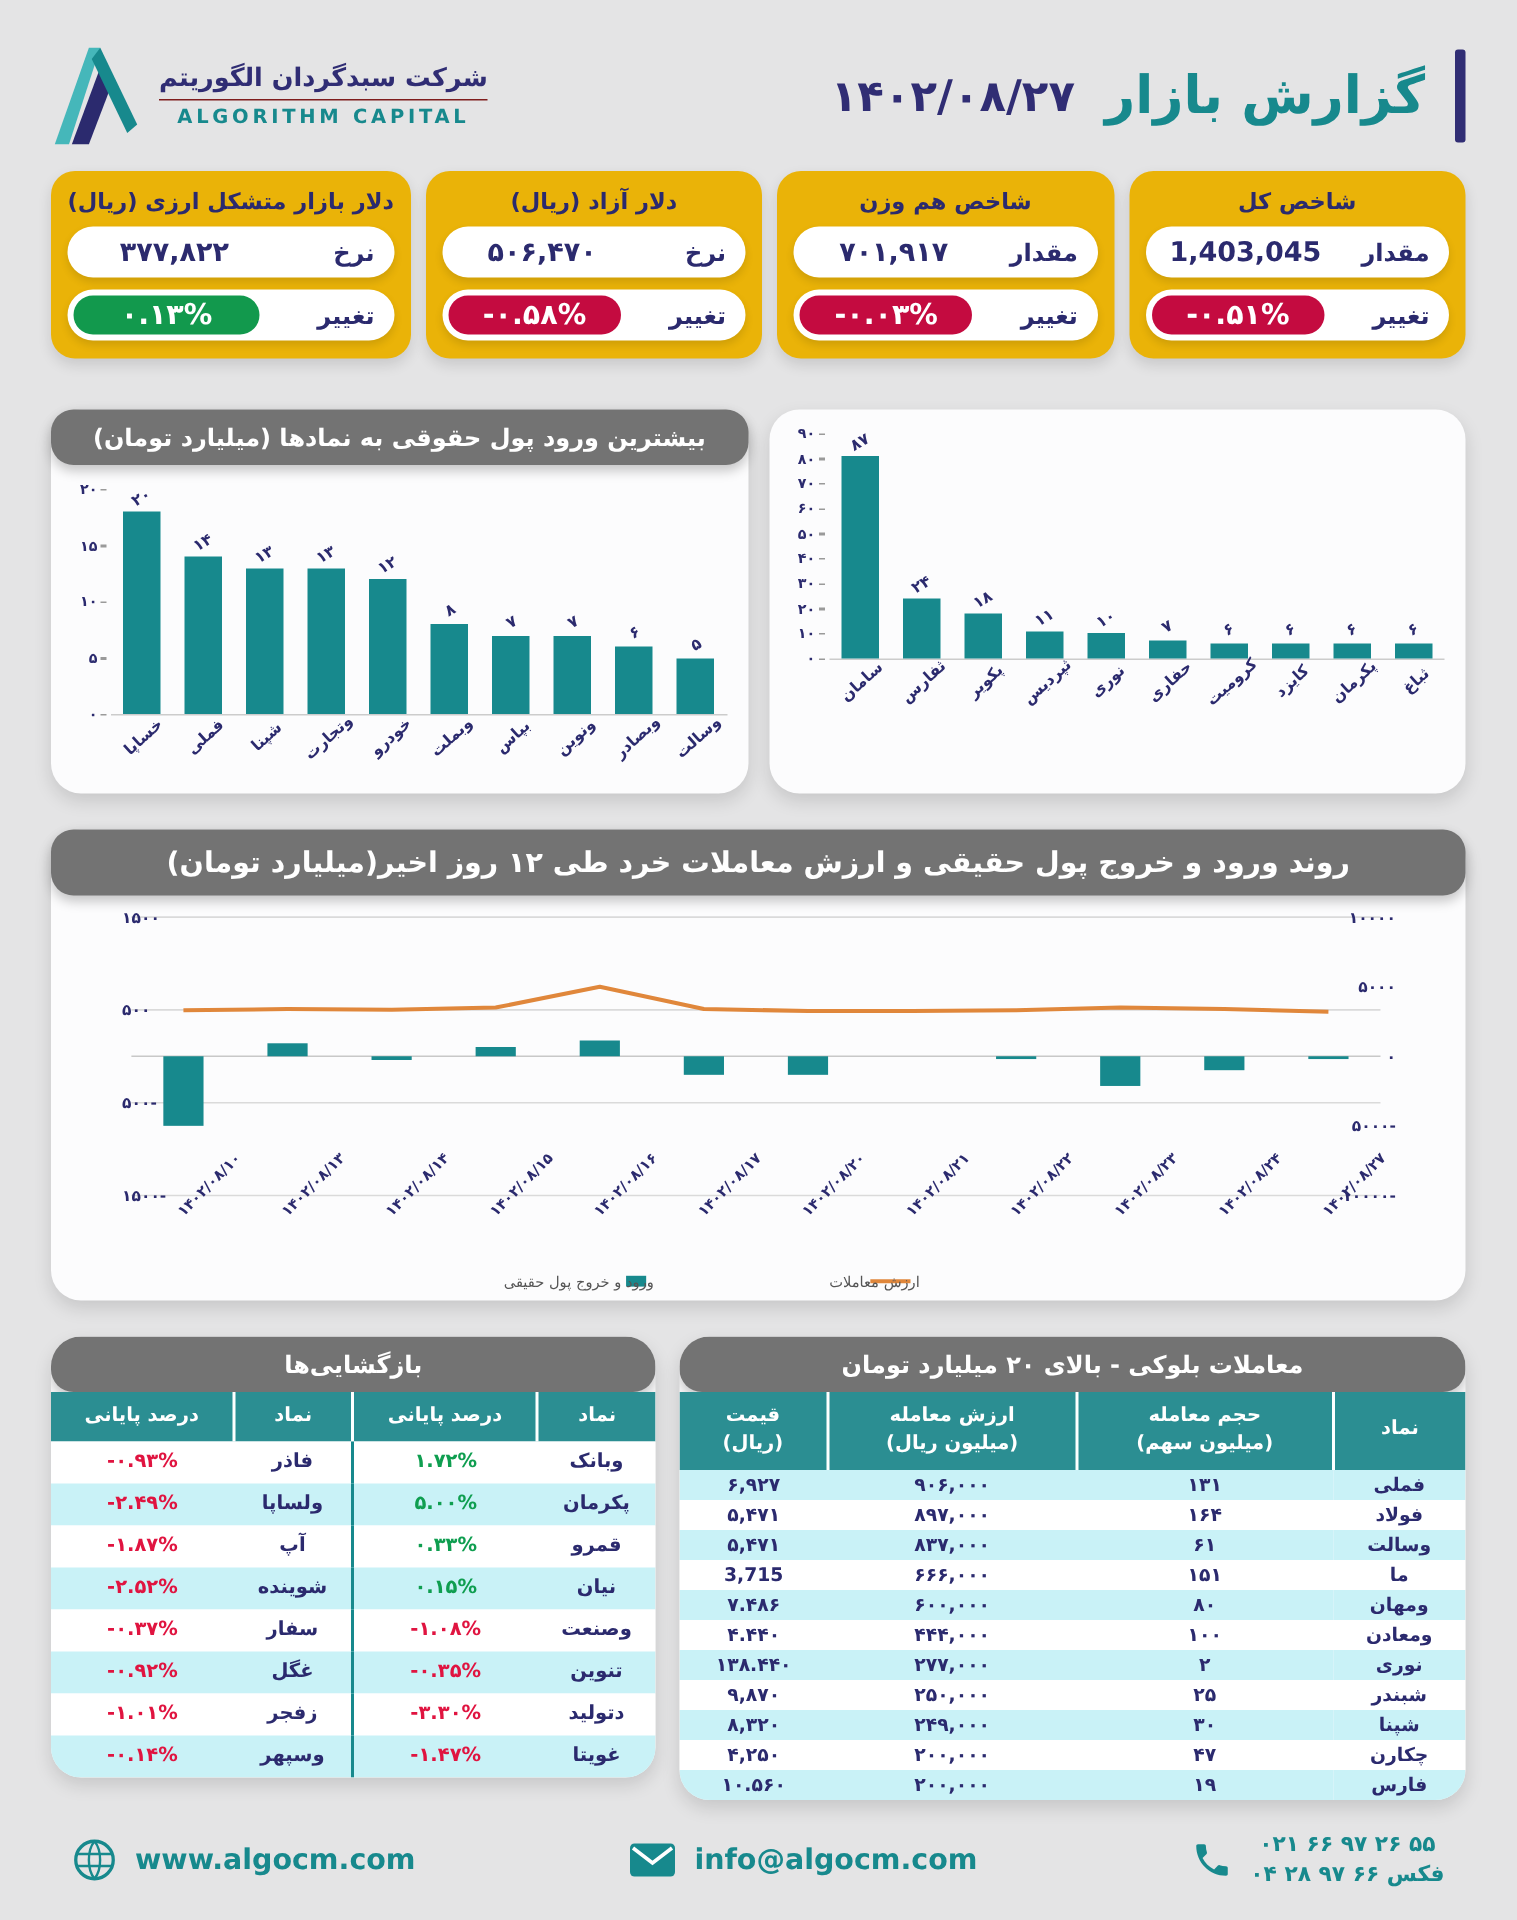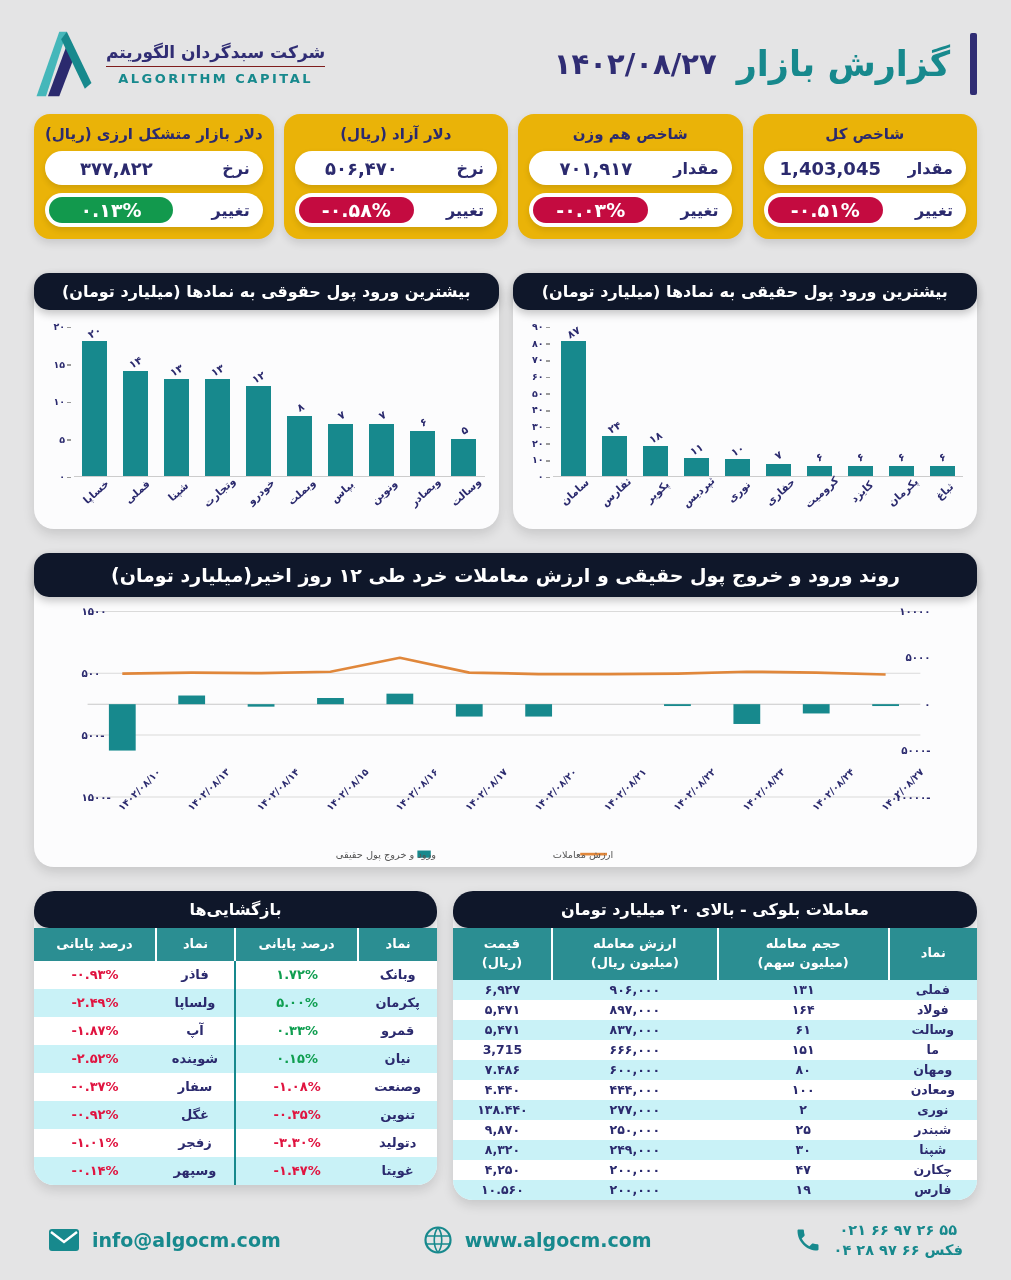--- a/index.html
+++ b/index.html
@@ -26,21 +26,21 @@
   .card-title{text-align:center;color:#2b2a6e;font-weight:bold;font-size:15px;white-space:nowrap;margin:2px 0 8px;}
   .card-row{position:relative;background:#fff;border-radius:999px;box-shadow:0 3px 6px rgba(0,0,0,.12);height:34px;display:flex;align-items:center;padding:0 13px;margin-top:8px;}
   .row-label{color:#2b2a6e;font-weight:bold;font-size:16px;}
   .row-value{position:absolute;left:6px;width:60%;text-align:center;color:#2b2a6e;font-weight:bold;font-size:18px;}
   .pill{position:absolute;left:4px;top:4px;bottom:4px;width:57%;border-radius:999px;display:flex;align-items:center;justify-content:center;color:#fff;font-weight:bold;font-size:19px;}
   .pill[data-trend="down"]{background:#c40b40;}
   .pill[data-trend="up"]{background:#12994d;}
 
   
   .panel{background:#fcfcfd;border-radius:20px;box-shadow:0 5px 12px rgba(0,0,0,.13);}
-  .panel-head{background:#0f172a;border-radius:15px;color:#fff;font-weight:bold;text-align:center;padding:9px 8px;font-size:16px;box-shadow:0 4px 8px rgba(0,0,0,.22);}
+  .panel-head{background:#737373;border-radius:15px;color:#fff;font-weight:bold;text-align:center;padding:9px 8px;font-size:16px;box-shadow:0 4px 8px rgba(0,0,0,.22);}
   .panel-head.big{font-size:19px;padding:11px 8px;}
 
   
   .charts{display:flex;gap:14px;margin-top:34px;}
   .chart-panel{flex:1;}
   .bc{padding:16px 14px 4px 10px;direction:ltr;}
   .bc-plot{position:relative;margin-left:30px;height:150px;display:flex;align-items:flex-end;border-bottom:1px solid #cccccc;}
   .bc-tick{position:absolute;right:100%;padding-right:3px;font-size:9.5px;font-weight:bold;color:#2b2a6e;white-space:nowrap;}
   .bc-tick i{display:inline-block;width:4px;height:1.5px;background:#9a9a9a;vertical-align:middle;margin-left:2px;}
   .bc-cell{flex:1;display:flex;flex-direction:column;align-items:center;justify-content:flex-end;height:100%;}
@@ -148,21 +148,20 @@
       </div>
       <div class="card-row">
         <span class="row-label">تغییر</span>
         <span class="pill" dir="ltr" data-trend="up">۰.۱۳%</span>
       </div>
     </div>
   </section>
 
   <section class="charts">
     <div class="panel chart-panel">
-      <div class="panel-head">بیشترین ورود پول حقیقی به نمادها (میلیارد تومان)</div>
       <div class="bc" id="chart-real">
           <div class="bc-plot">
             <span class="bc-tick" style="bottom: -6px;">۰<i></i></span>
             <span class="bc-tick" style="bottom: 10.6667px;">۱۰<i></i></span>
             <span class="bc-tick" style="bottom: 27.3333px;">۲۰<i></i></span>
             <span class="bc-tick" style="bottom: 44px;">۳۰<i></i></span>
             <span class="bc-tick" style="bottom: 60.6667px;">۴۰<i></i></span>
             <span class="bc-tick" style="bottom: 77.3333px;">۵۰<i></i></span>
             <span class="bc-tick" style="bottom: 94px;">۶۰<i></i></span>
             <span class="bc-tick" style="bottom: 110.667px;">۷۰<i></i></span>
@@ -524,32 +523,32 @@
               <td>وسپهر</td>
               <td class="down" dir="ltr">-۰.۱۴%</td>
             </tr>
           </tbody>
       </table>
     </div>
   </section>
 
   <footer class="footer">
     <div class="f-group">
+      <svg class="f-icon" width="30" height="30" viewBox="0 0 30 30">
+        <circle cx="15" cy="15" r="12.5" fill="none" stroke="#17898d" stroke-width="2.2"></circle>
+        <path d="M3 11h24 M3 19h24 M15 2.5c-5 6-5 19 0 25 M15 2.5c5 6 5 19 0 25" fill="none" stroke="#17898d" stroke-width="1.6"></path>
+      </svg>
+      <span class="f-big">www.algocm.com</span>
+    </div>
+    <div class="f-group">
       <svg class="f-icon" width="32" height="24" viewBox="0 0 32 24">
         <rect x="1" y="1" width="30" height="22" rx="3" fill="#17898d"></rect>
         <path d="M3 4l13 10L29 4" fill="none" stroke="#fff" stroke-width="2.4"></path>
       </svg>
       <span class="f-big">info@algocm.com</span>
-    </div>
-    <div class="f-group">
-      <svg class="f-icon" width="30" height="30" viewBox="0 0 30 30">
-        <circle cx="15" cy="15" r="12.5" fill="none" stroke="#17898d" stroke-width="2.2"></circle>
-        <path d="M3 11h24 M3 19h24 M15 2.5c-5 6-5 19 0 25 M15 2.5c5 6 5 19 0 25" fill="none" stroke="#17898d" stroke-width="1.6"></path>
-      </svg>
-      <span class="f-big">www.algocm.com</span>
     </div>
     <div class="f-group">
       <svg class="f-icon" width="28" height="28" viewBox="0 0 24 24">
         <path d="M6.6 10.8c1.4 2.8 3.8 5.1 6.6 6.6l2.2-2.2c.3-.3.7-.4 1-.2 1.1.4 2.3.6 3.6.6.6 0 1 .4 1 1V20c0 .6-.4 1-1 1C10.6 21 3 13.4 3 4c0-.6.4-1 1-1h3.5c.6 0 1 .4 1 1 0 1.2.2 2.4.6 3.6.1.3 0 .7-.2 1l-2.3 2.2z" fill="#17898d"></path>
       </svg>
       <div class="f-lines">
         <span class="f-phone" dir="ltr">۰۲۱ ۶۶ ۹۷ ۲۶ ۵۵</span>
         <span class="f-phone" dir="ltr">۰۴ ۲۸ ۹۷ ۶۶ فکس</span>
       </div>
     </div>

